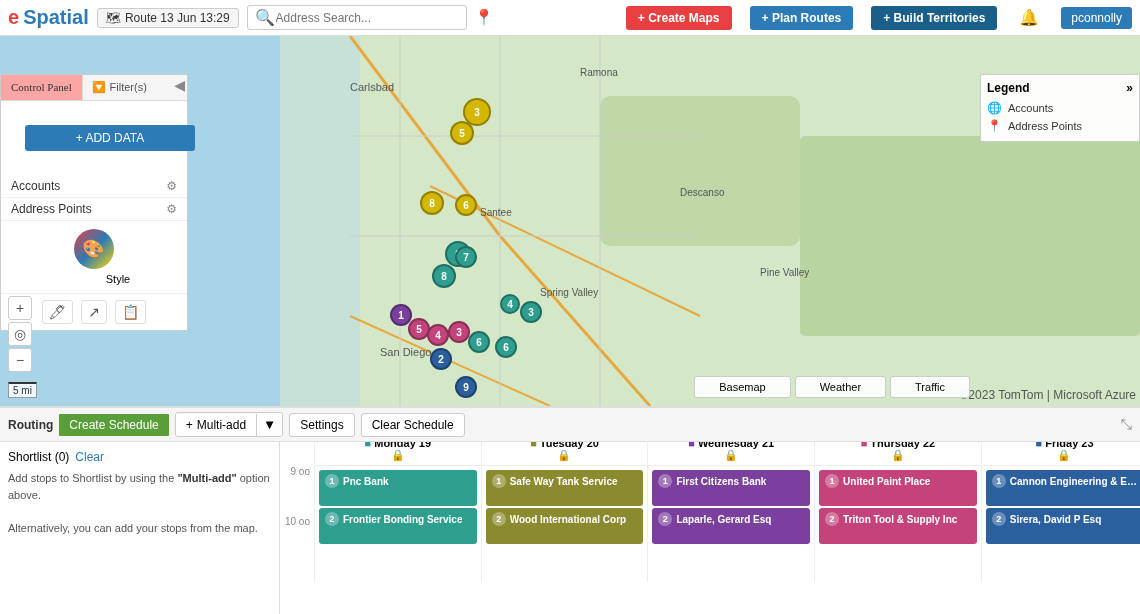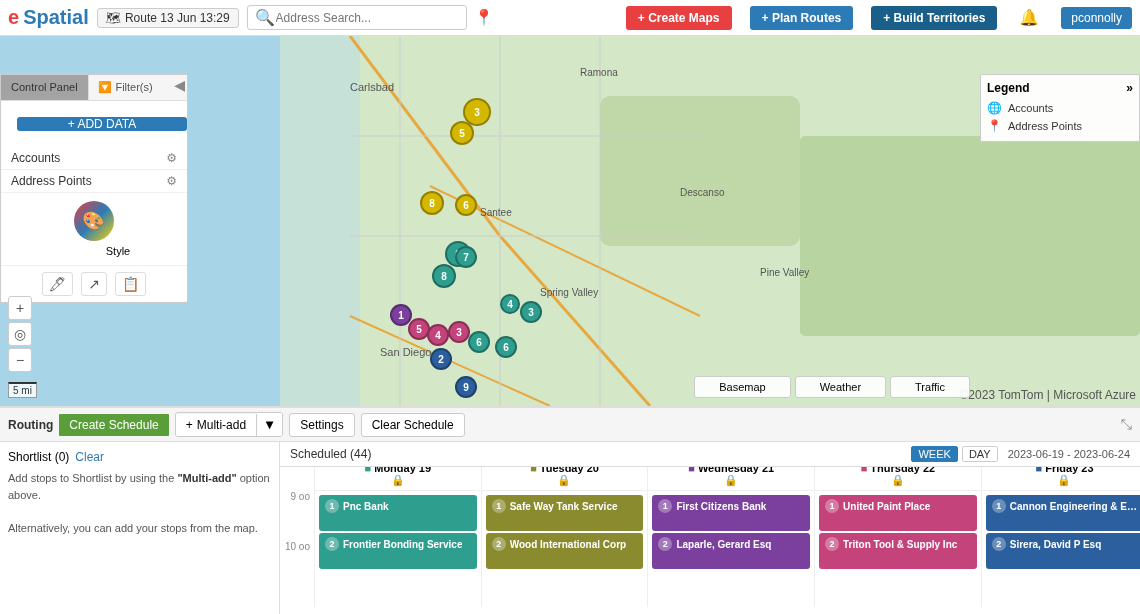--- a/index.html
+++ b/index.html
@@ -135,22 +135,23 @@
     .left-panel-tabs {
       display: flex;
       background: #f5f5f5;
       border-bottom: 1px solid #ddd;
     }
     .tab-control-panel {
       padding: 6px 10px;
       font-size: 11px;
       color: #333;
       cursor: pointer;
-      background: #a3a3a3;
+      background: #fca5a5;
       border-right: 1px solid #ddd;
+      font-family: Liberation Serif, serif;
     }
     .tab-filter {
       padding: 6px 10px;
       font-size: 11px;
       color: #555;
       cursor: pointer;
     }
     .panel-collapse {
       position: absolute;
       right: 2px;
@@ -161,21 +162,22 @@
     }
     .btn-add-data {
       display: flex;
       align-items: center;
       justify-content: center;
       gap: 4px;
       background: #2c7bb6;
       color: #fff;
       border: none;
       border-radius: 3px;
-      margin: 16px;
+      margin: 24px;
+      padding: 6px;
       font-size: 12px;
       cursor: pointer;
       width: calc(100% - 16px);
     }
     .panel-item {
       display: flex;
       align-items: center;
       justify-content: space-between;
       padding: 4px 10px;
       font-size: 12px;
@@ -700,30 +702,20 @@
         <span class="shortlist-clear">Clear</span>
       </div>
       <div class="shortlist-hint">
         <span>Add stops to Shortlist by using the </span><b>"Multi-add"</b><span> option above.</span>
         <br><br>
         <span>Alternatively, you can add your stops from the map.</span>
       </div>
     </div>
 
     <div class="schedule-panel">
-      <div class="schedule-header">
-        <span class="schedule-title">Scheduled (44)</span>
-        <div style="display:flex;align-items:center;gap:10px;">
-          <div class="week-day-toggle">
-            <button class="toggle-btn active">WEEK</button>
-            <button class="toggle-btn">DAY</button>
-          </div>
-          <span style="font-size:11px;color:#555;">2023-06-19 - 2023-06-24</span>
-        </div>
-      </div>
 
       <div class="calendar-grid">
 
         <div class="time-col">
           <div class="time-label">9 oo</div>
           <div class="time-label">10 oo</div>
         </div>
 
         <div id="day-columns" style="display:flex;flex:1;">
             <div class="day-col">

